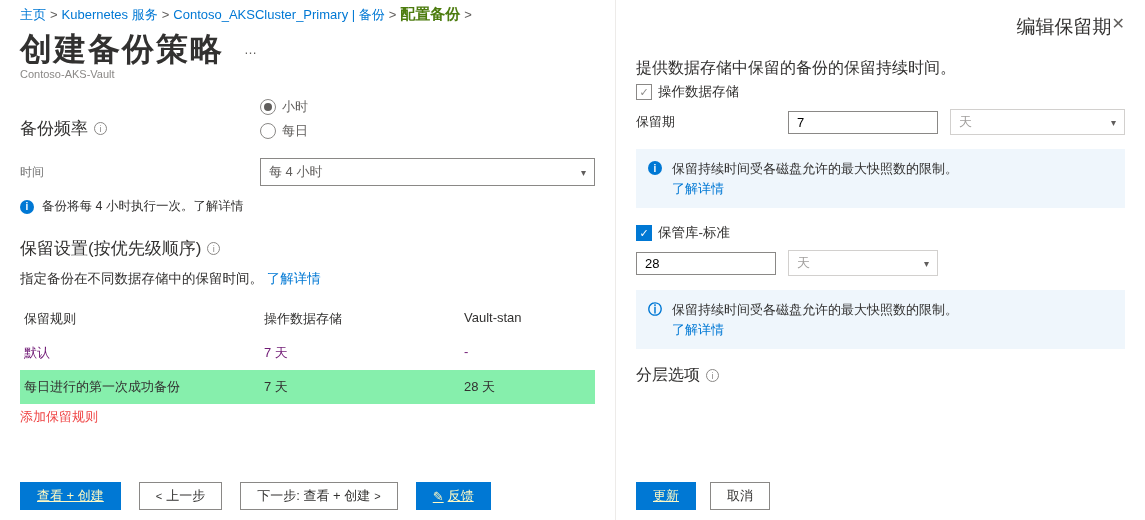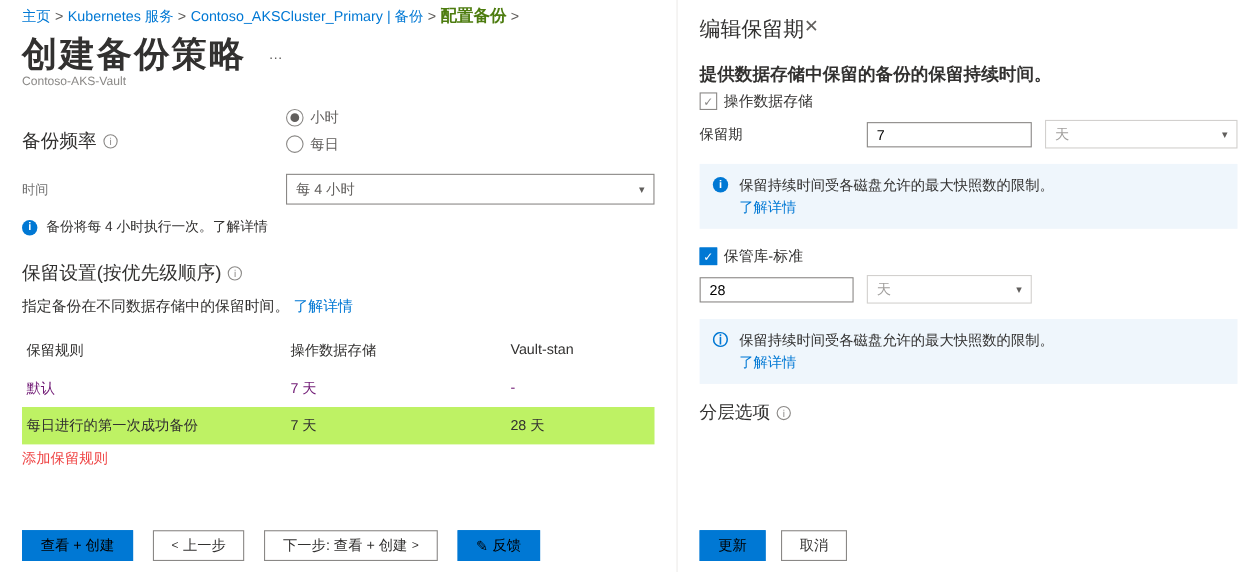--- a/index.html
+++ b/index.html
@@ -85,60 +85,60 @@
     .section-desc .link { color: #0078d4; cursor: pointer; }
     .retention-table { width: 100%; }
     .retention-table .th-row, .retention-table .tr {
       display: grid;
       grid-template-columns: 240px 200px 140px;
       padding: 8px 4px;
     }
     .retention-table .th-row { font-size: 13px; color: #323130; }
     .retention-table .tr { font-size: 13px; }
     .retention-table .tr.dim { color: #701a75; }
-    .retention-table .tr.highlight { background: #bef264; }
+    .retention-table .tr.highlight { background: #86efac; }
     .add-link { color: #ef4444; font-size: 13px; cursor: pointer; margin-top: 4px; display: inline-block;}
     .footer {
       position: absolute;
       bottom: 10px;
       left: 20px;
       right: 0;
       display: flex;
       gap: 18px;
       align-items: center;
     }
     .btn {
       padding: 4px 16px;
       font-size: 13px;
       border: 1px solid #8a8886;
       background: white;
       cursor: pointer;
       display: inline-flex;
       align-items: center;
       gap: 4px;
     }
-    .btn.primary { background: #0078d4; color: #000000; border-color: #0078d4; }
+    .btn.primary { background: #0078d4; color: #fef9c3; border-color: #0078d4; text-decoration: underline; }
     .btn .arr { font-size: 11px; }
 
     
     .blade {
       position: absolute;
       top: 0;
       right: 0;
       width: 530px;
       height: 520px;
       background: white;
       border-left: 1px solid #edebe9;
       padding: 14px 20px 0 20px;
     }
-    .blade-header { display: flex; justify-content: flex-start; align-items: flex-start; margin-bottom: 18px; }
+    .blade-header { display: flex; justify-content: flex-end; align-items: flex-start; margin-bottom: 18px; }
     .blade-title { font-size: 19px; }
     .close-x { font-size: 16px; color: #605e5c; cursor: pointer; font-weight: 300; }
     .blade-subtitle { font-size: 13px; color: #605e5c; margin-bottom: 8px; }
-    .blade-desc { font-size: 16px; margin-bottom: 4px; font-weight: bold; }
+    .blade-desc { font-size: 16px; margin-bottom: 4px; }
     .check-row { display: flex; align-items: center; gap: 6px; margin-bottom: 8px; font-size: 13.5px; }
     .checkbox {
       width: 16px; height: 16px; border: 1px solid #8a8886;
       display: inline-flex; align-items: center; justify-content: center;
       font-size: 11px;
     }
     .checkbox.dim-check { color: #8a8886; }
     .checkbox.filled { background: #0078d4; border-color: #0078d4; color: white; }
     .field-row { display: grid; grid-template-columns: 140px 150px 1fr; gap: 12px; align-items: center; margin-bottom: 14px; }
     .input-text {

